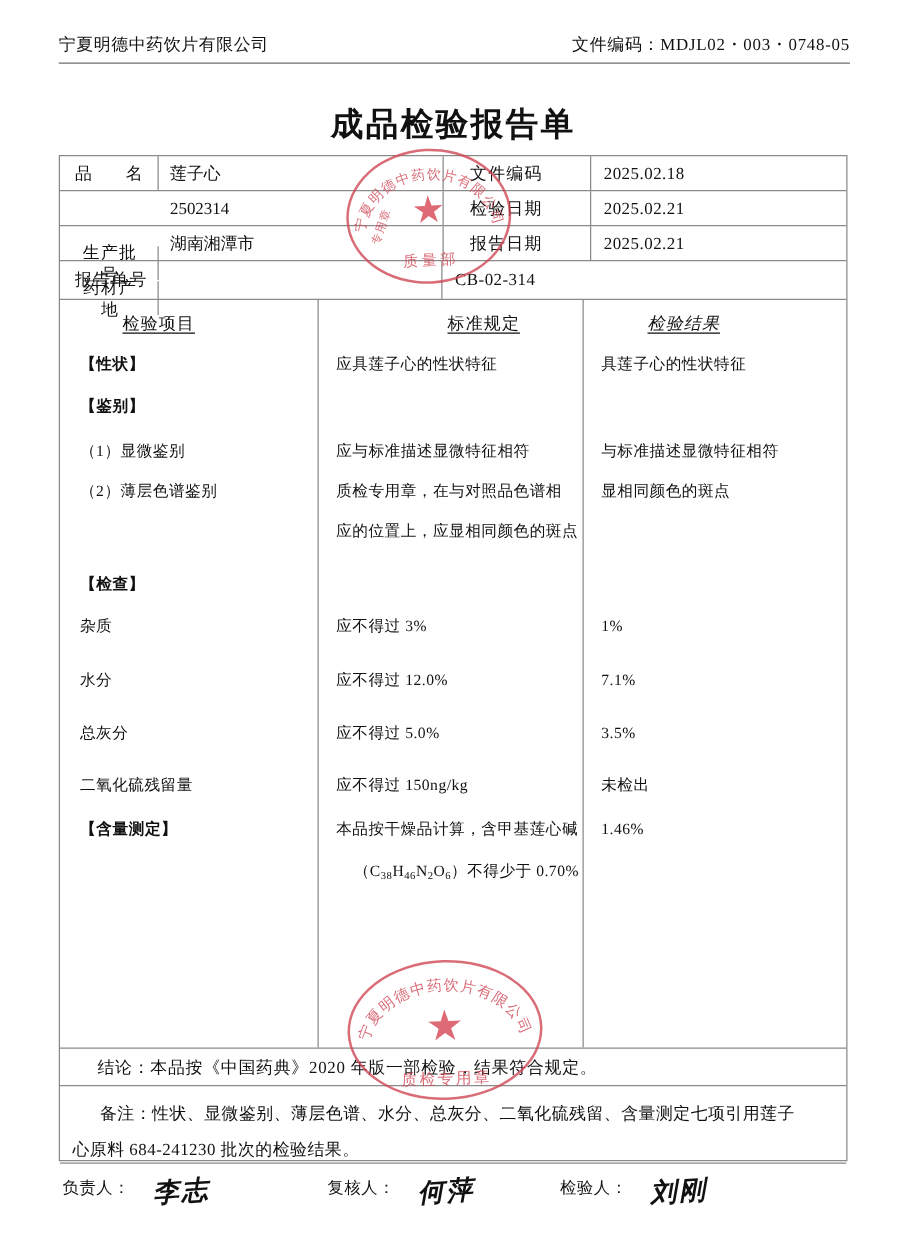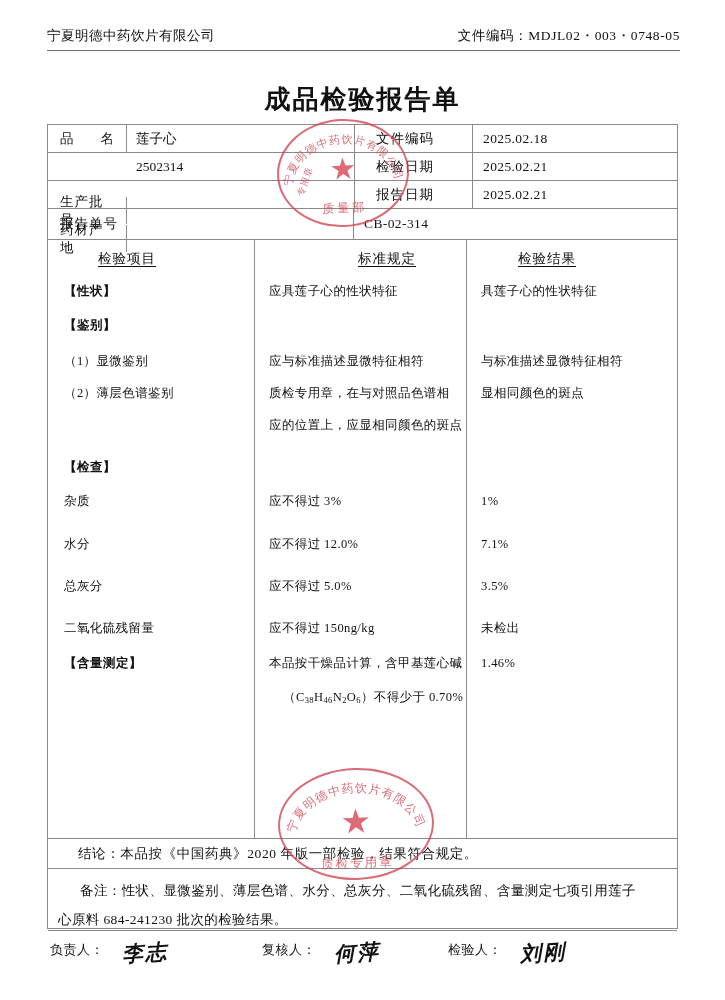--- a/index.html
+++ b/index.html
@@ -95,20 +95,21 @@
     align-items: center;
     font-size: 13.5px;
     box-sizing: border-box;
   }
   .lbl-1 {
     left: 0; width: 79px;
     justify-content: space-between;
     padding: 0 10px 0 12px;
     border-right: 1px solid #8a8a8a;
     letter-spacing: 0px;
+    text-align: center;
   }
   .lbl-1.solid { justify-content: flex-start; letter-spacing: 1px; margin-top: 44px;}
   .val-1 {
     left: 79px; width: 227px;
     padding-left: 9px;
   }
   .lbl-2 {
     left: 306px; width: 119px;
     padding-left: 21px;
     border-left: 1px solid #8a8a8a;
@@ -146,21 +147,21 @@
   .th {
     position: absolute;
     top: 10px;
     font-size: 13.5px;
     letter-spacing: 1px;
     text-decoration: underline;
     text-underline-offset: 3px;
   }
   .th-1 { left: 50px; }
   .th-2 { left: 310px; }
-  .th-3 { left: 470px; }
+  .th-3 { left: 470px; font-style: italic; }
 
   .col-div {
     position: absolute;
     top: 115px;
     width: 1px;
     background: #8a8a8a;
     height: 598px;
   }
   .col-div.a { left: 206px; }
   .col-div.b { left: 418px; }
@@ -355,20 +356,21 @@
 
     <div class="info-row r2">
       <div class="cell lbl-1 solid">生产批号</div>
       <div class="cell val-1">2502314</div>
       <div class="cell lbl-2">检验日期</div>
       <div class="cell val-2">2025.02.21</div>
     </div>
 
     <div class="info-row r3">
       <div class="cell lbl-1 solid">药材产地</div>
+      <div class="cell val-1">湖南湘潭市</div>
       <div class="cell lbl-2">报告日期</div>
       <div class="cell val-2">2025.02.21</div>
     </div>
 
     <div class="info-row r4">
       <div class="cell lbl-wide">报告单号</div>
       <div class="cell val-wide">CB-02-314</div>
     </div>
 
     <div class="table-head">

